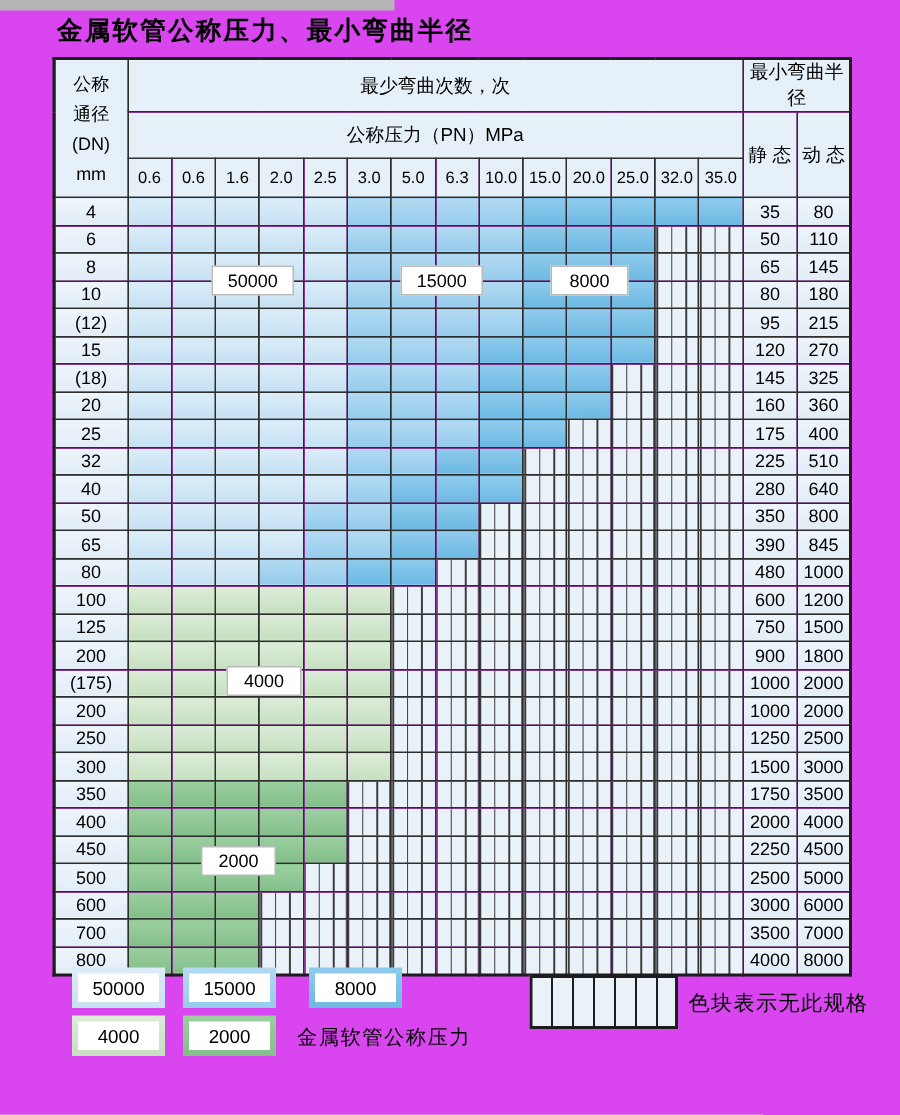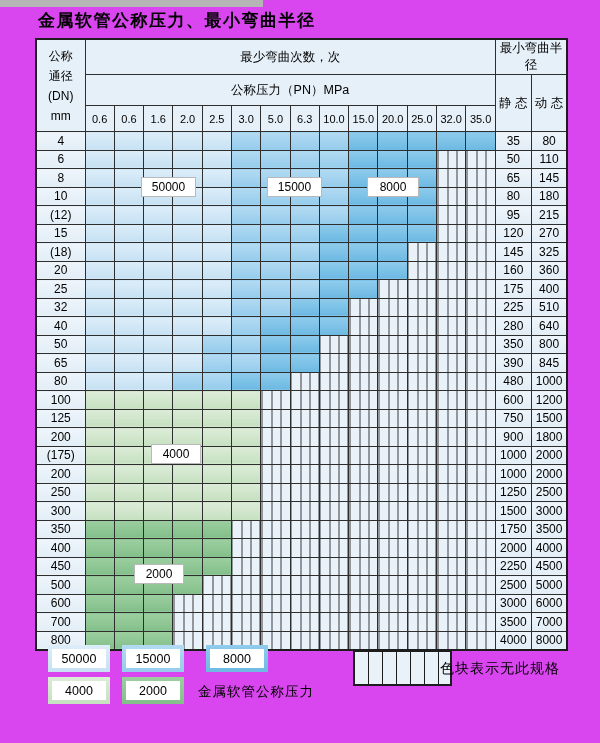--- a/index.html
+++ b/index.html
@@ -665,16 +665,16 @@
       <div class="in">8000</div>
     </div>
     <div class="legend-swatch c-d" style="left:48px;  top:677px;">
       <div class="in">4000</div>
     </div>
     <div class="legend-swatch c-e" style="left:122px; top:677px;">
       <div class="in">2000</div>
     </div>
     <div class="legend-text" style="left:198px; top:683px;">金属软管公称压力</div>
     <div class="nospec-box"></div>
-    <div class="legend-text" style="left:440px; top:660px; font-size:14px;">色块表示无此规格</div>
+    <div class="legend-text" style="left:459px; top:660px; font-size:14px;">色块表示无此规格</div>
   </div>
 
 </div>
 
 </body></html>

